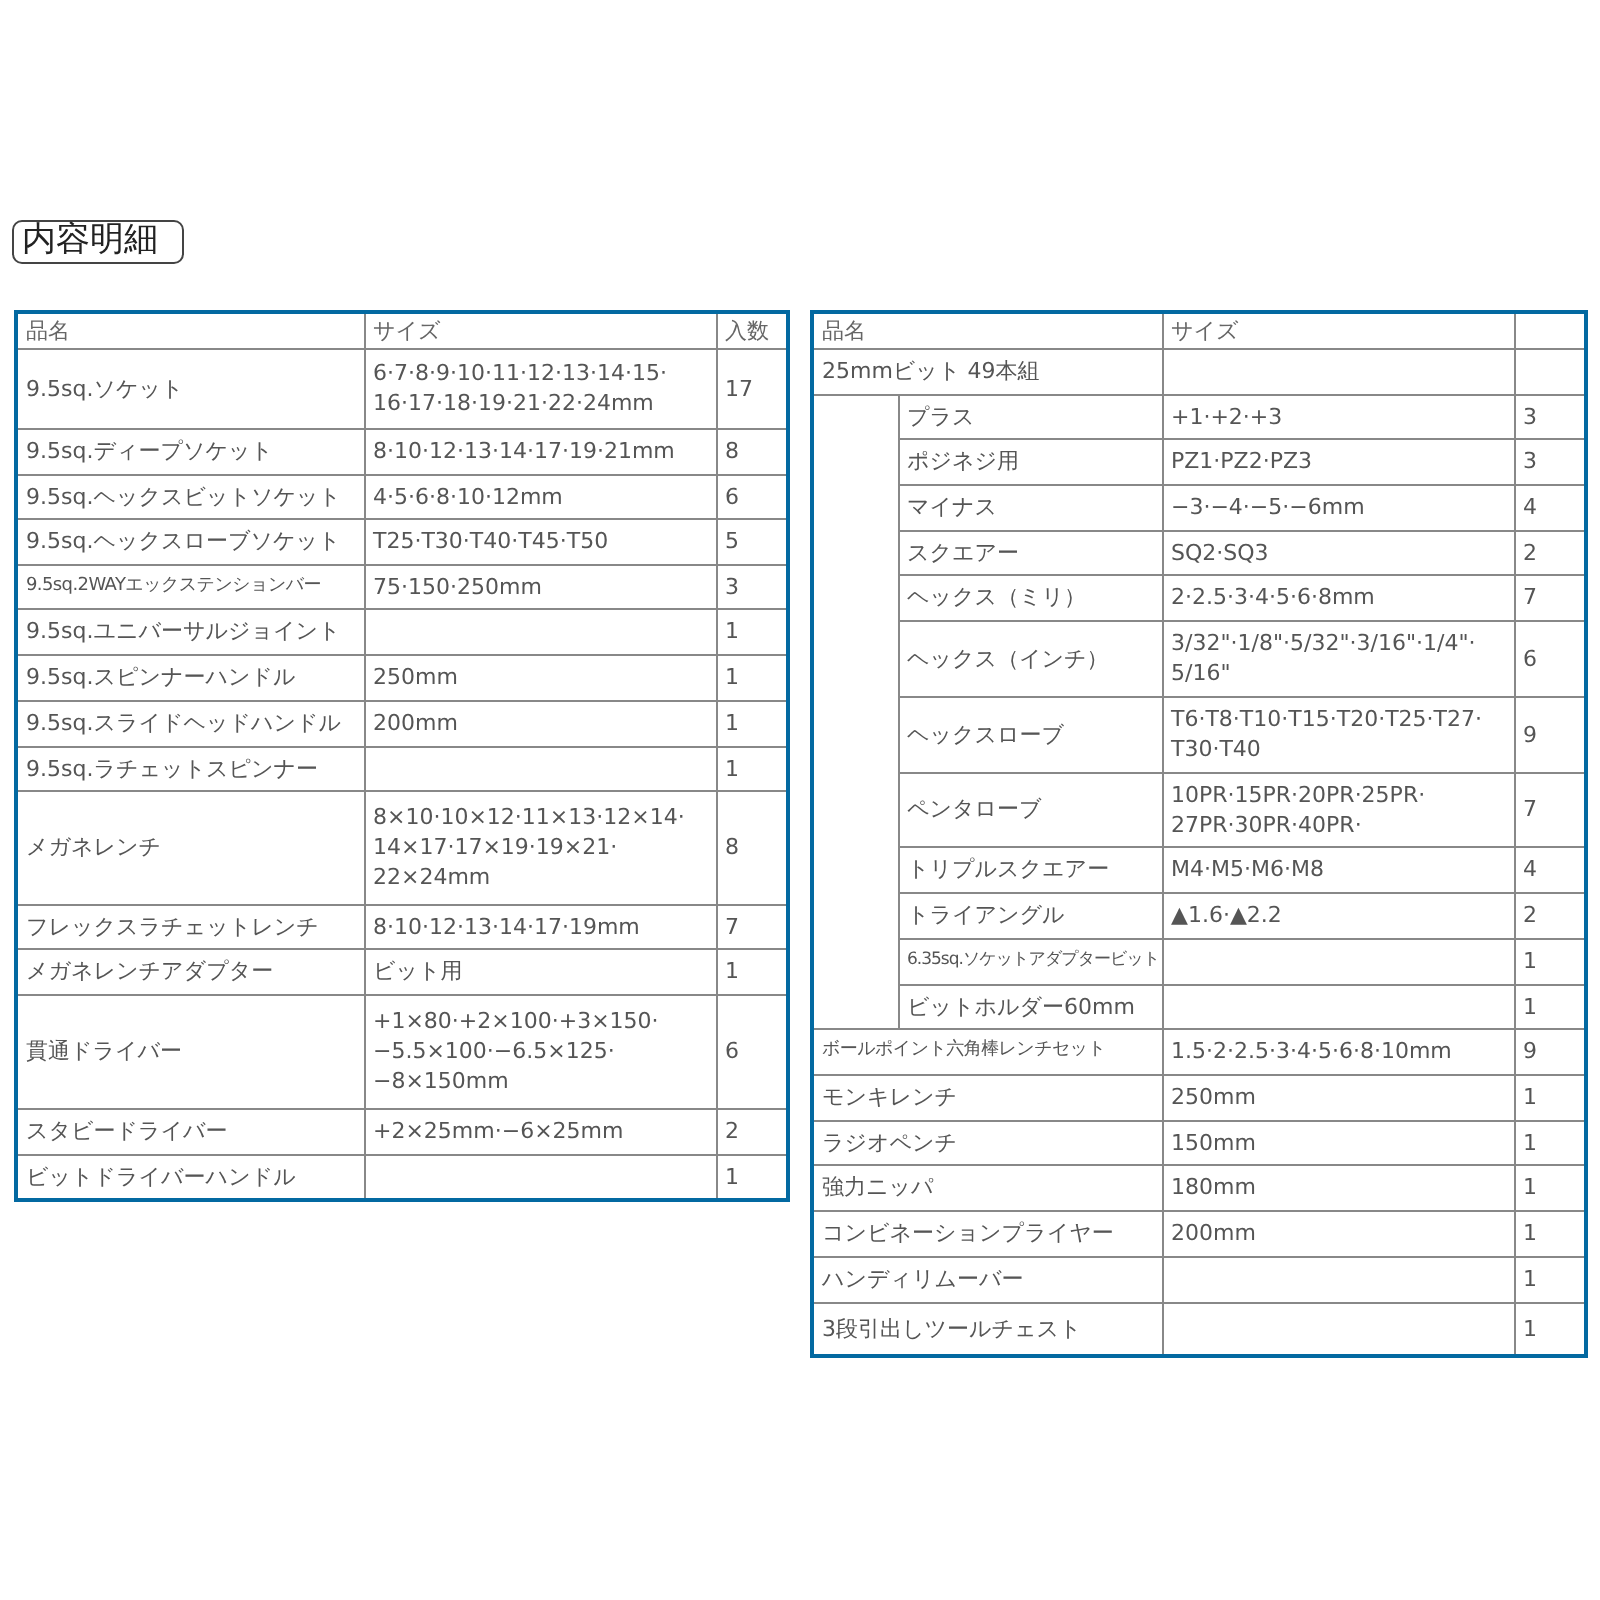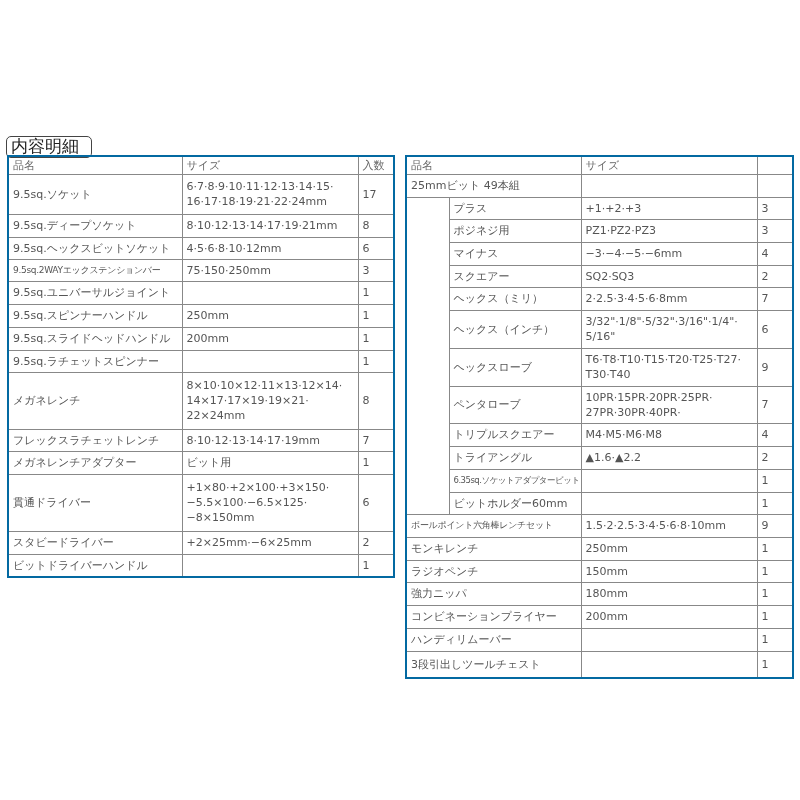--- a/index.html
+++ b/index.html
@@ -1,18 +1,18 @@
 <!DOCTYPE html>
 <html><head>
 <meta charset="utf-8">
 <style>
   html, body { margin:0; padding:0; background:#ffffff; }
   body { width:800px; height:800px; position:relative; overflow:hidden;
          font-family:"DejaVu Sans", "Liberation Sans", sans-serif; color:#555; }
-  .title-box { position:absolute; left:6px; top:136px; width:86px; height:22px;
+  .title-box { position:absolute; left:6px; top:110px; width:86px; height:22px;
                border:1.5px solid #444; border-radius:5px; box-sizing:border-box;
                font-size:17px; color:#222; line-height:19px; padding-left:4px; letter-spacing:0px; }
   table { position:absolute; border-collapse:collapse; table-layout:fixed;
           border:2px solid #0369a1; font-size:11px; color:#555; }
   td { border:1px solid #888; padding:0 0 0 4px; vertical-align:middle; line-height:15px;
        white-space:nowrap; overflow:hidden; }
   td.wrap { white-space:normal; }
   td.sub-empty { border-top:none; border-bottom:none; border-left:none; }
   .hdr td { color:#666; font-size:11px; }
   .small { font-size:9px; letter-spacing:-0.3px; }
@@ -45,20 +45,25 @@
   <tr style="height:23px">
     <td>9.5sq.ディープソケット</td>
     <td>8·10·12·13·14·17·19·21mm</td>
     <td>8</td>
   </tr>
   <tr style="height:22px">
     <td>9.5sq.ヘックスビットソケット</td>
     <td>4·5·6·8·10·12mm</td>
     <td>6</td>
   </tr>
+  <tr style="height:23px">
+    <td>9.5sq.ヘックスローブソケット</td>
+    <td>T25·T30·T40·T45·T50</td>
+    <td>5</td>
+  </tr>
   <tr style="height:22px">
     <td class="small">9.5sq.2WAYエックステンションバー</td>
     <td>75·150·250mm</td>
     <td>3</td>
   </tr>
   <tr style="height:23px">
     <td>9.5sq.ユニバーサルジョイント</td>
     <td></td>
     <td>1</td>
   </tr>

